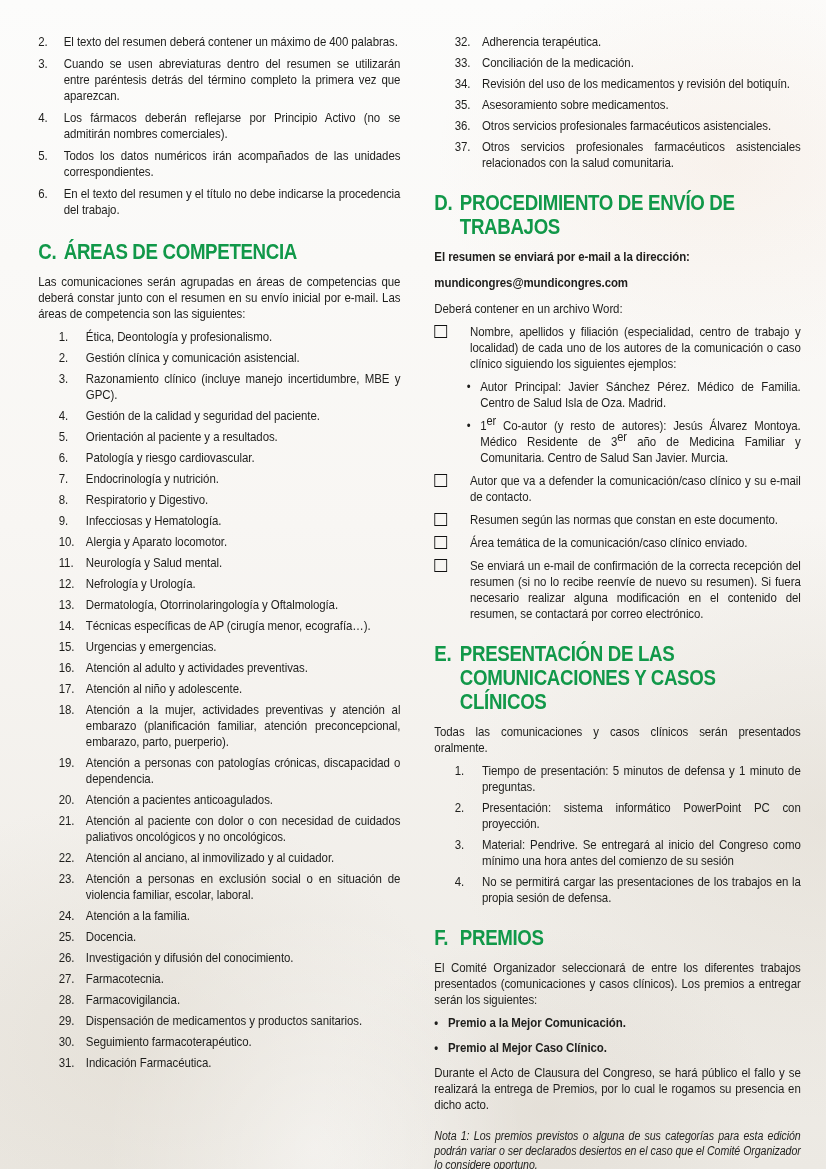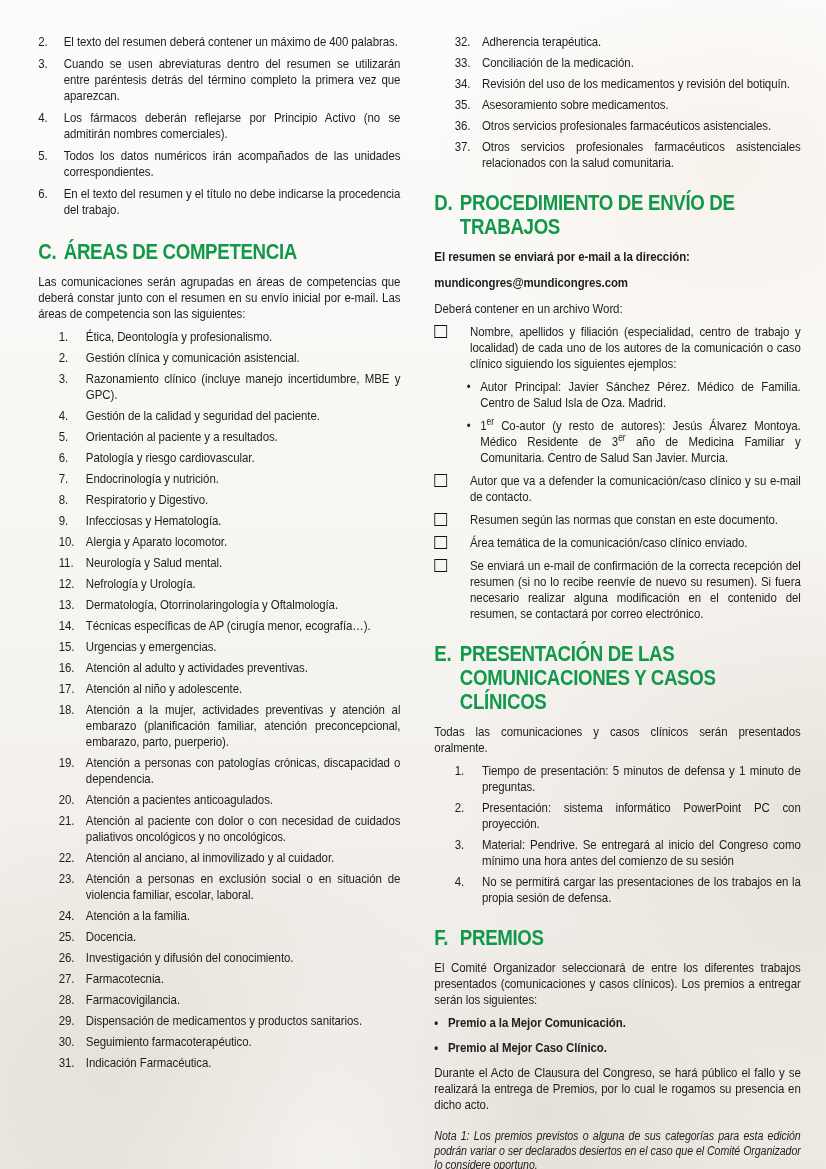--- a/index.html
+++ b/index.html
@@ -30,21 +30,21 @@
   .hd.first{margin-top:22px;}
   .para{margin:0 0 7px;}
   .bold-line{font-weight:bold;margin:0 0 10px;}
   .check-item{display:grid;grid-template-columns:42px 1fr;margin-bottom:7px;}
   .box{width:15px;height:13px;border:1.7px solid #111;margin-top:1px;box-sizing:border-box;background:transparent;}
   .ex-item{display:grid;grid-template-columns:16px 1fr;margin-left:38px;margin-bottom:7px;}
   .dot{font-size:13px;}
   .fb{display:grid;grid-template-columns:16px 1fr;font-weight:bold;margin-bottom:9px;}
   .note{font-style:italic;font-size:12.5px;line-height:14.5px;margin:0 0 8px;text-align:justify;}
   .note.first{margin-top:16px;}
-  sup{font-size:10px;line-height:0;vertical-align:super;}
+  sup{font-size:13px;line-height:0;vertical-align:super;}
   .hd .hd-title{letter-spacing:-0.4px;}
 </style>
 </head>
 <body>
 
 <div class="sheet">
   <div class="content">
 
     <div class="col">
 

